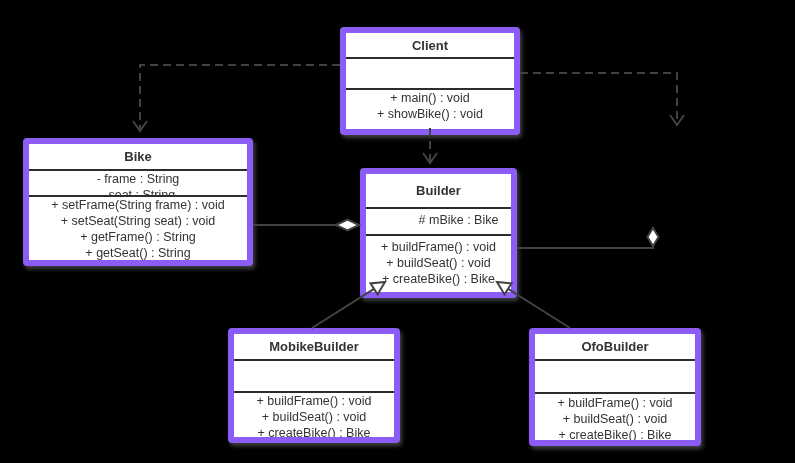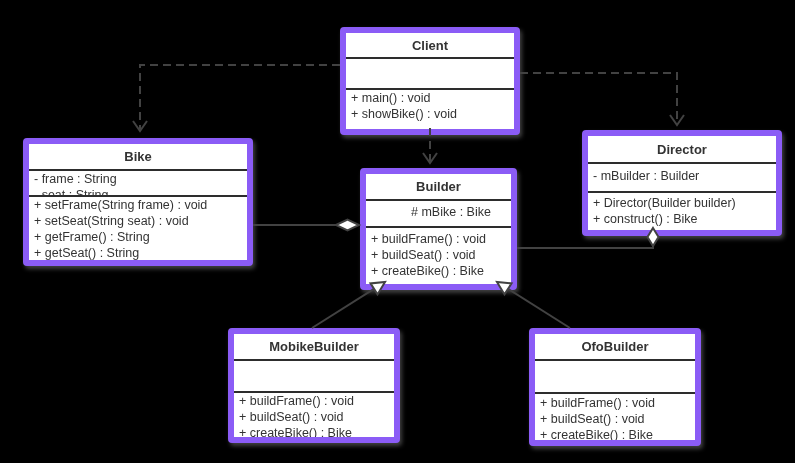--- a/index.html
+++ b/index.html
@@ -31,20 +31,21 @@
     display: flex;
     align-items: center;
     justify-content: center;
     box-sizing: border-box;
     overflow: hidden;
   }
   .sec {
     border-top: 2px solid #2d2d2d;
     box-sizing: border-box;
     overflow: hidden;
+    text-align: center;
   }
   .uml-line {
     font-size: 12.5px;
     line-height: 15px;
     padding: 1px 5px 0 5px;
     white-space: nowrap;
     color: #333333;
   }
   svg.connectors {
     position: absolute;
@@ -86,41 +87,31 @@
     </div>
     <div class="sec" style="height:65px;">
       <div class="uml-line">+ setFrame(String frame) : void</div>
       <div class="uml-line">+ setSeat(String seat) : void</div>
       <div class="uml-line">+ getFrame() : String</div>
       <div class="uml-line">+ getSeat() : String</div>
     </div>
   </div>
 
   <div class="uml-class" style="left:360px; top:168px; width:157px;">
-    <div class="uml-title" style="height:25px;">Builder</div>
+    <div class="uml-title" style="height:33px;">Builder</div>
     <div class="sec" style="height:27px;">
       <div class="uml-line" style="padding-top:4px;padding-left:45px;"># mBike : Bike</div>
     </div>
     <div class="sec" style="height:58px;">
       <div class="uml-line" style="padding-top:4px;">+ buildFrame() : void</div>
       <div class="uml-line">+ buildSeat() : void</div>
       <div class="uml-line">+ createBike() : Bike</div>
     </div>
   </div>
 
-  <div class="uml-class" style="left:582px; top:130px; width:200px;">
-    <div class="uml-title" style="height:26px;">Director</div>
-    <div class="sec" style="height:29px;">
-      <div class="uml-line" style="padding-top:5px;">- mBuilder : Builder</div>
-    </div>
-    <div class="sec" style="height:39px;">
-      <div class="uml-line" style="padding-top:3px;">+ Director(Builder builder)</div>
-      <div class="uml-line">+ construct() : Bike</div>
-    </div>
-  </div>
 
   <div class="uml-class" style="left:228px; top:328px; width:172px;">
     <div class="uml-title" style="height:25px;">MobikeBuilder</div>
     <div class="sec" style="height:32px;"></div>
     <div class="sec" style="height:46px;">
       <div class="uml-line">+ buildFrame() : void</div>
       <div class="uml-line">+ buildSeat() : void</div>
       <div class="uml-line">+ createBike() : Bike</div>
     </div>
   </div>

